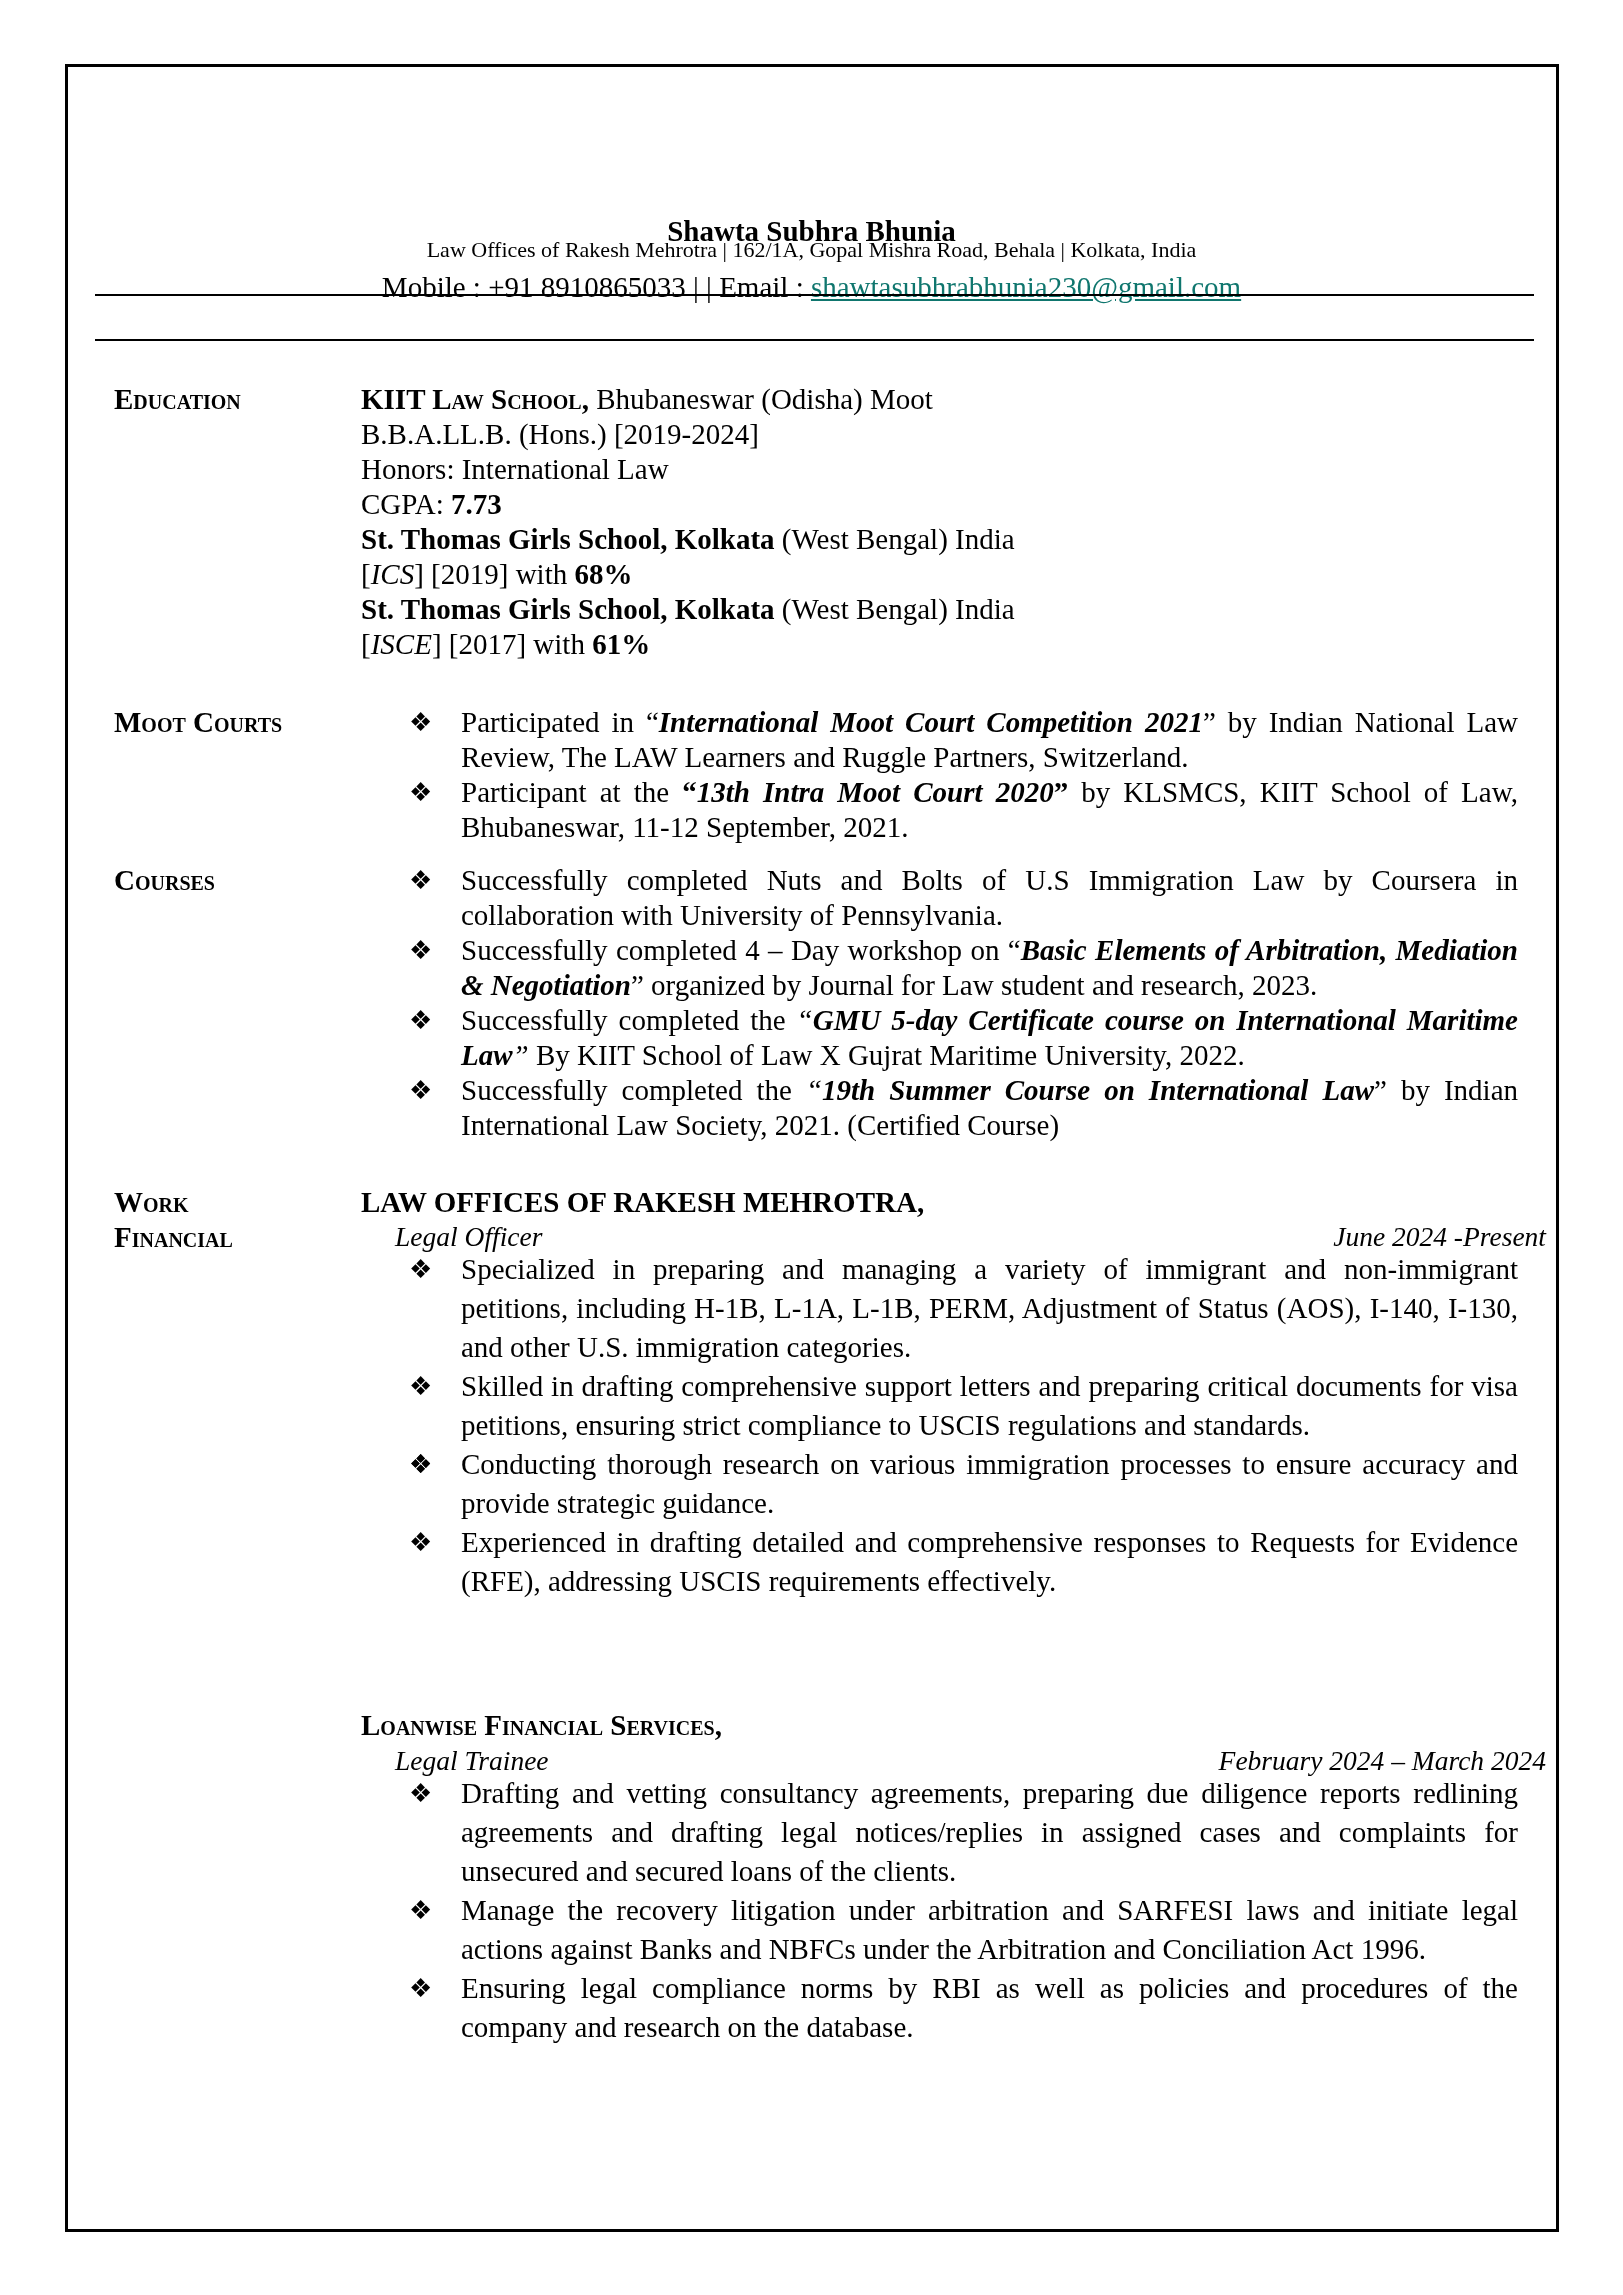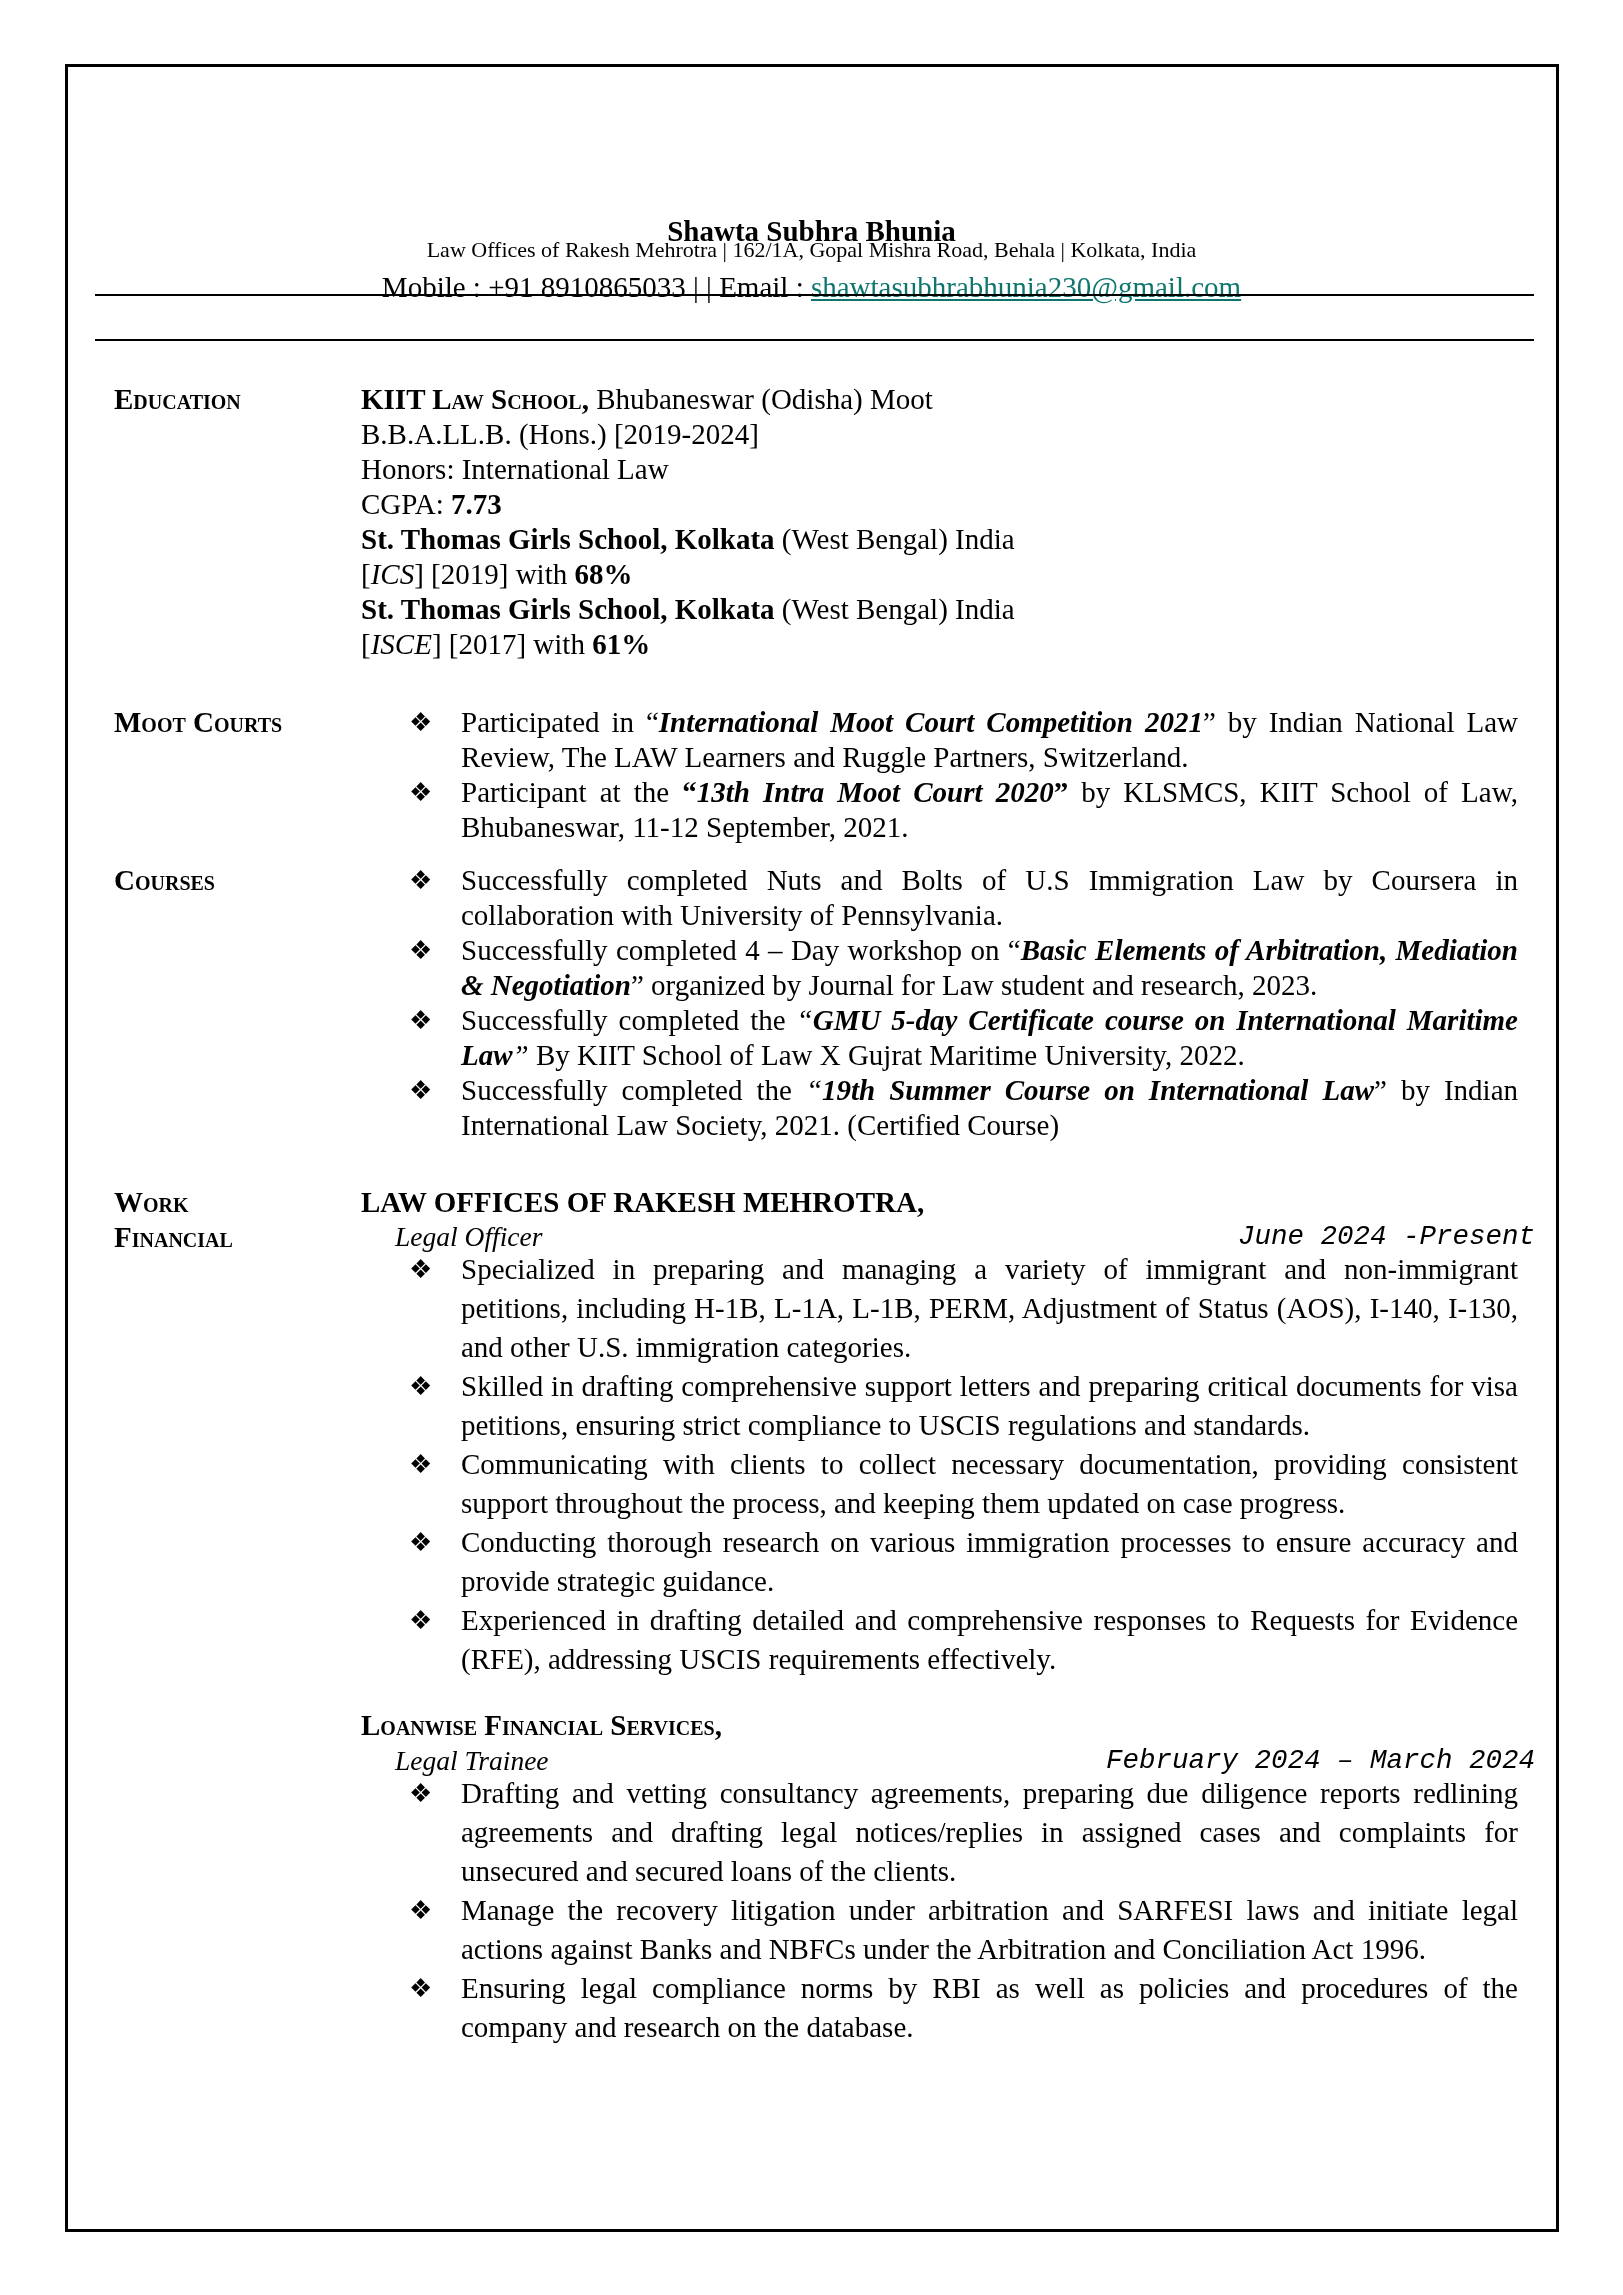--- a/index.html
+++ b/index.html
@@ -27,21 +27,21 @@
   .sc { font-variant:small-caps; }
 
   ul.bul { list-style:none; margin:0; padding:0; position:absolute; left:409px; width:1109px; }
   ul.bul li { position:relative; padding-left:52px; text-align:justify; }
   ul.bul li .dia { position:absolute; left:0; top:0; width:26px; font-size:26px; }
   .tight li { line-height:35px; }
   .loose li { line-height:39px; }
   .tight li { text-align:left; }
 
   .role { position:absolute; left:361px; width:1151px; font-size:27.5px; line-height:33px; font-style:italic;margin-left:34px; }
-  .role .dt { position:absolute; right:11px; top:0;font-family:Liberation Mono, monospace; }
+  .role .dt { position:absolute; right:0; top:0; }
   .company { position:absolute; left:361px; font-size:29px; line-height:35px; font-weight:bold; }
 </style>
 </head>
 <body>
 
 <div class="frame"></div>
 
 <div class="header name">Shawta Subhra Bhunia</div>
 <div class="header addr">Law Offices of Rakesh Mehrotra | 162/1A, Gopal Mishra Road, Behala | Kolkata, India</div>
 <div class="header contact"><span>Mobile : +91 8910865033 | | Email : </span><span class="email">shawtasubhrabhunia230@gmail.com</span></div>
@@ -80,21 +80,21 @@
 </div>
 
 <div class="company" style="top:1185px">LAW OFFICES OF RAKESH MEHROTRA,</div>
 <div class="role" style="top:1220px">
   <span>Legal Officer</span>
   <span class="dt">June 2024 -Present</span>
 </div>
 <ul class="bul loose" style="top:1250px" id="job0-list">
     <li><span class="dia">❖</span><span>Specialized in preparing and managing a variety of immigrant and non-immigrant petitions, including H-1B, L-1A, L-1B, PERM, Adjustment of Status (AOS), I-140, I-130, and other U.S. immigration categories.</span></li>
     <li><span class="dia">❖</span><span>Skilled in drafting comprehensive support letters and preparing critical documents for visa petitions, ensuring strict compliance to USCIS regulations and standards.</span></li>
-    <li><span class="dia">❖</span><span>Communicating with clients to collect necessary documentation, providing consistent support throughout the process, and keeping them updated on case progress.</span></li>
+    <li><span class="dia">❖</span></li>
     <li><span class="dia">❖</span><span>Conducting thorough research on various immigration processes to ensure accuracy and provide strategic guidance.</span></li>
     <li><span class="dia">❖</span><span>Experienced in drafting detailed and comprehensive responses to Requests for Evidence (RFE), addressing USCIS requirements effectively.</span></li>
   </ul>
 
 <div class="company sc" style="top:1708px">Loanwise Financial Services,</div>
 <div class="role" style="top:1744px">
   <span>Legal Trainee</span>
   <span class="dt">February 2024 – March 2024</span>
 </div>
 <ul class="bul loose" style="top:1774px" id="job1-list">

